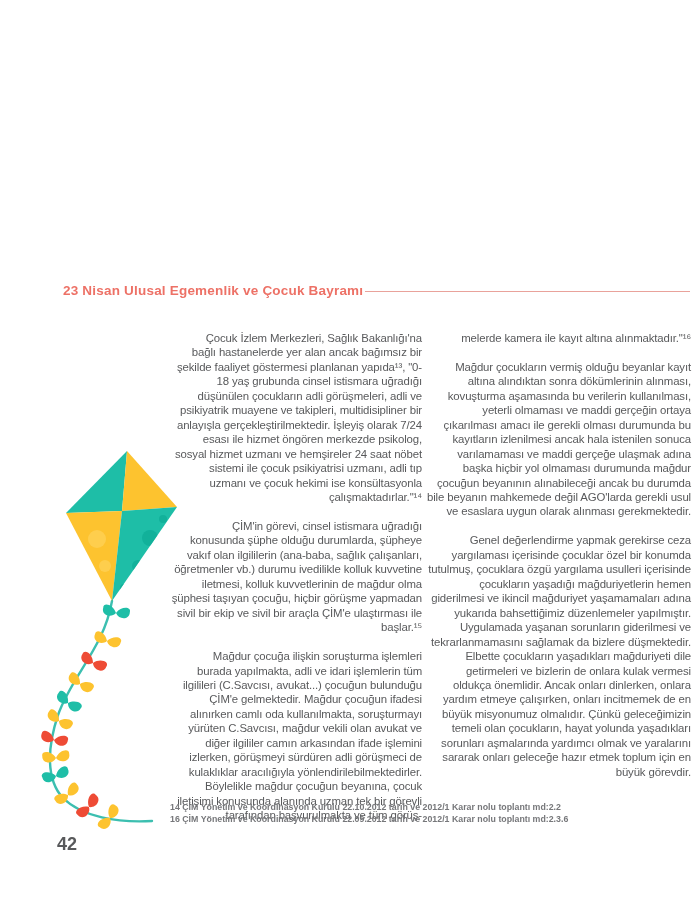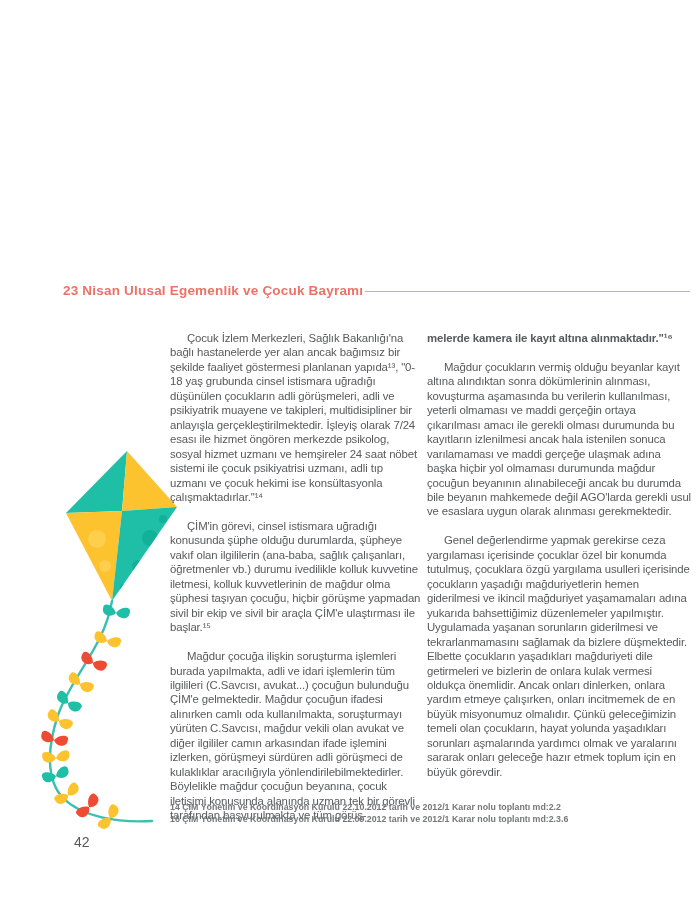--- a/index.html
+++ b/index.html
@@ -26,34 +26,35 @@
   .header-rule { flex:1; height:1px; background:var(--rule,#e9a29b); margin-top:2px; }
 
   .col {
     position:absolute; top:331px;
     color:var(--body-text,#58595b);
     font-size:11.4px; line-height:14.45px; letter-spacing:-0.13px;
     text-align:left;
   }
   .col-left  { left:170px; width:252px; }
   .col-right { left:427px; width:264px; }
-  .para { margin:0 0 14.5px 0; text-indent:17px; }
-  .para.cont { text-indent:0;font-weight:bold; }
+  .para { margin:0 0 14.5px 0; text-indent:17px;text-align:right; }
+  .para.cont { text-indent:0; }
 
   .footnotes {
     position:absolute; left:170px; top:801px; width:526px;
     color:var(--footnote-text,#76777a);
     font-size:8.8px; line-height:12.4px; letter-spacing:0;font-weight:bold;
   }
   .footnotes p { margin:0; }
 
   .page-number {
-    position:absolute; left:74px; top:834px;
+    position:absolute; left:57px; top:834px;
     color:var(--body-text,#58595b);
-    font-size:14px;
+    font-size:18px;
+    font-weight:bold;
   }
 </style>
 </head>
 <body style="--accent: #ed7166; --rule: #e9a29b; --body-text: #58595b; --footnote-text: #76777a;">
 
 <div class="page">
 
   <svg class="kite-svg" viewBox="0 0 700 917" aria-hidden="true">
     <defs>
       <path id="bow" d="M0 0 C-4 -8 -14.5 -9 -13.5 -3 C-14.5 4.5 -4 6.5 0 0 C4 -8 14.5 -9 13.5 -3 C14.5 4.5 4 6.5 0 0 Z"></path>

